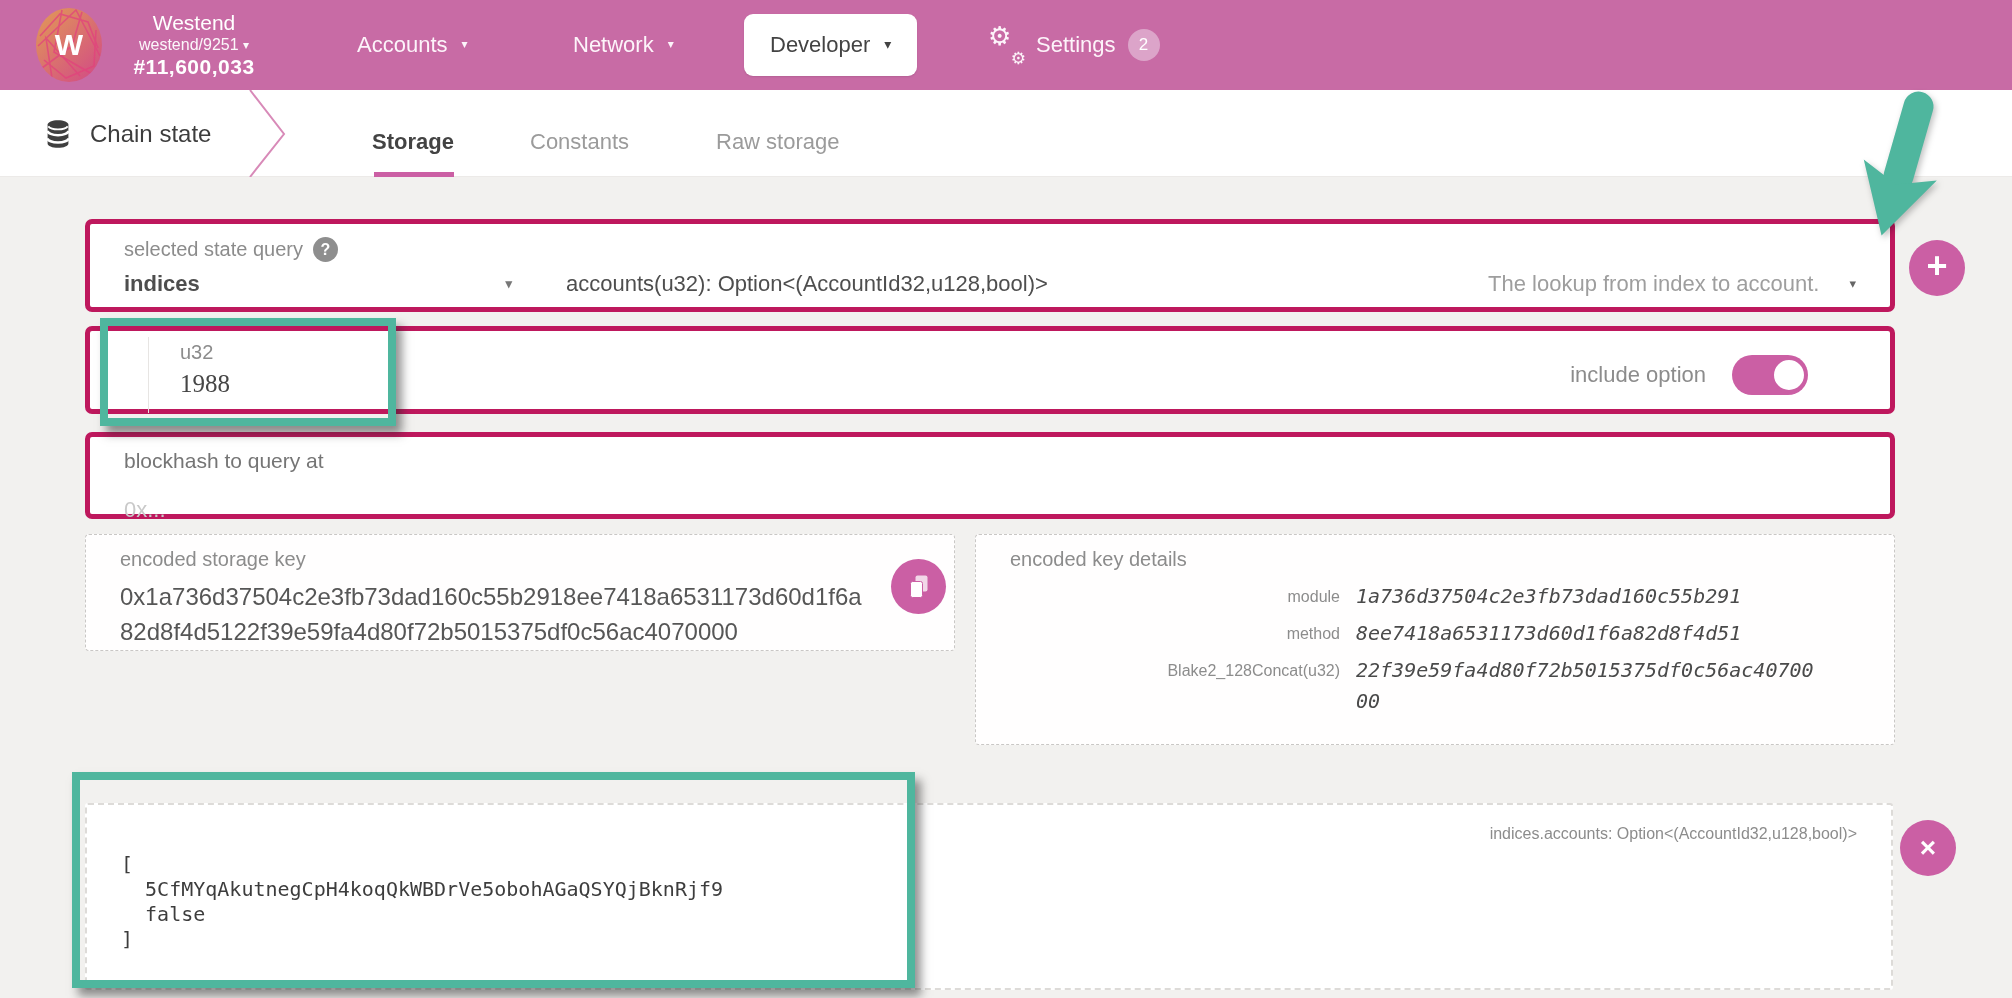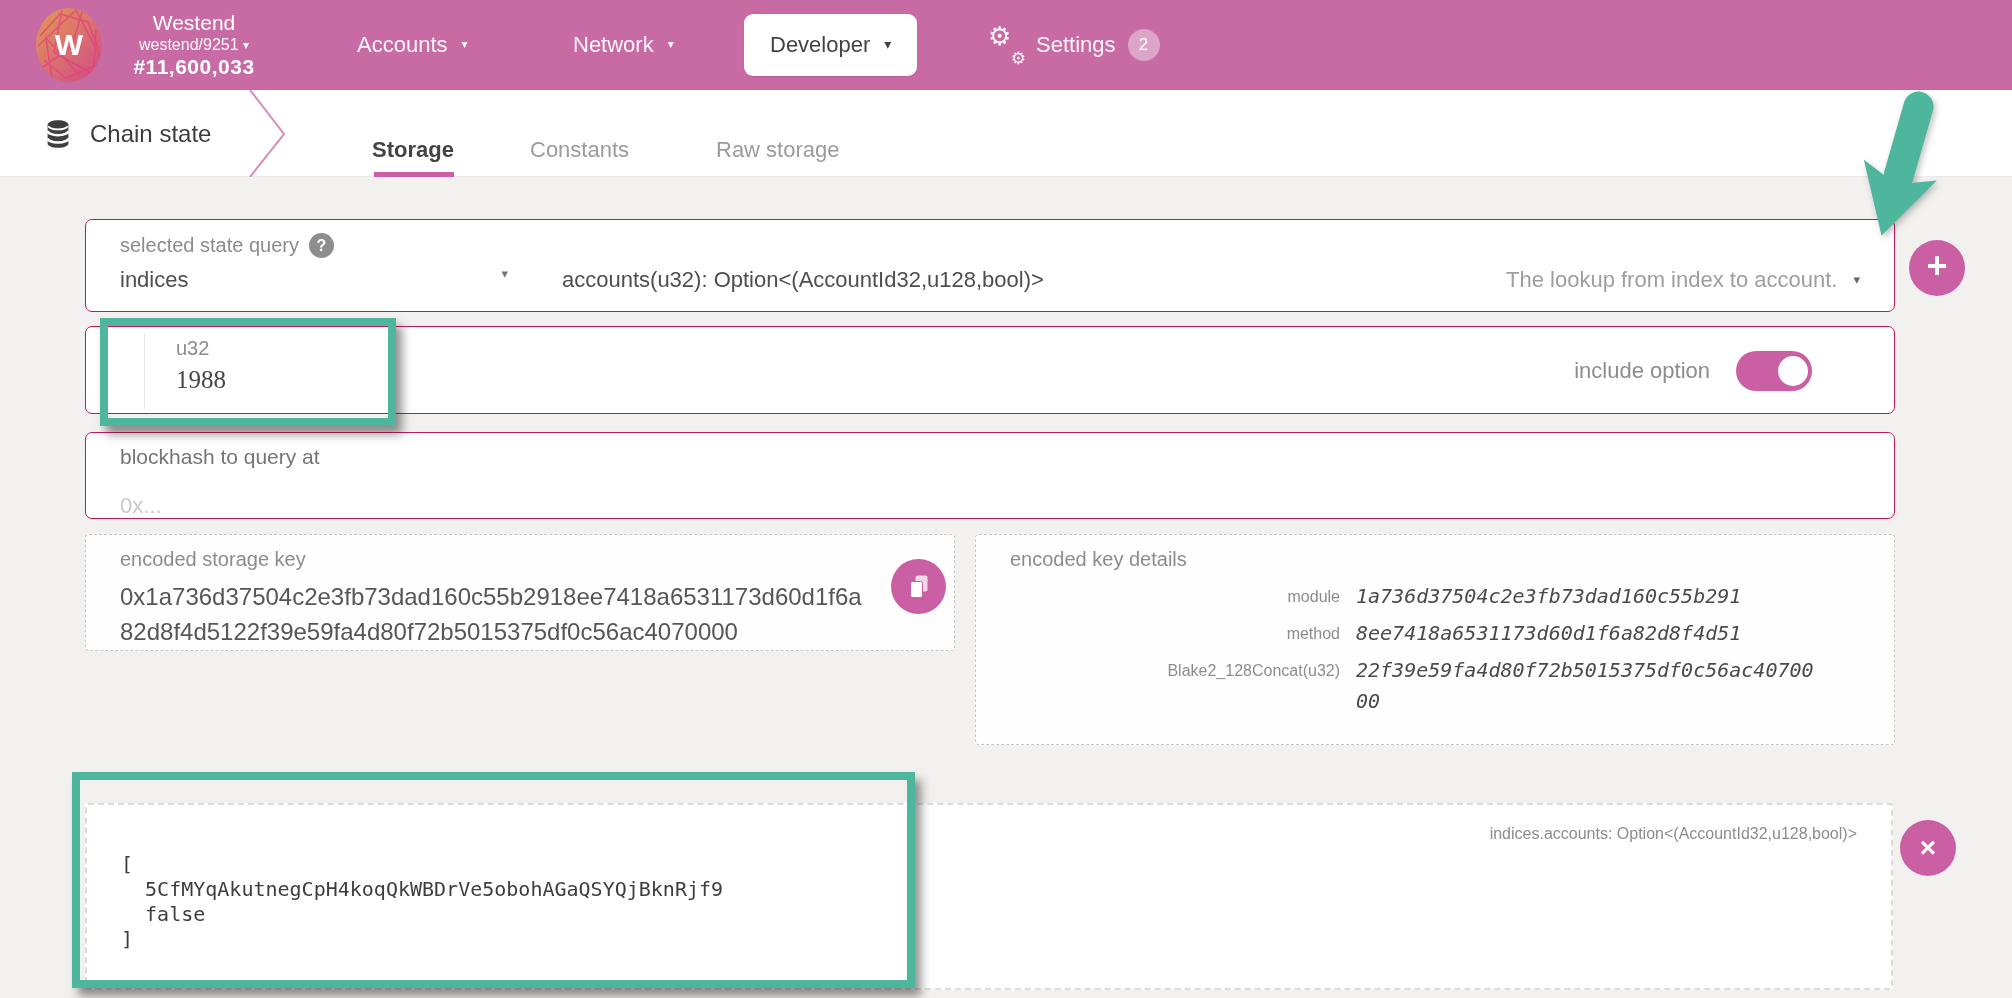--- a/index.html
+++ b/index.html
@@ -33,41 +33,41 @@
   .nav-settings{left:988px;gap:12px;}
   .gears{position:relative;width:36px;height:36px;}
   .gear-big{position:absolute;left:0;top:-4px;font-size:26px;line-height:1;}
   .gear-small{position:absolute;right:-2px;bottom:-4px;font-size:17px;line-height:1;}
   .badge{width:32px;height:32px;border-radius:50%;background:var(--accent-light);display:flex;align-items:center;justify-content:center;font-size:17px;color:#fff;}
 
   
   .tabbar{position:absolute;left:0;top:90px;width:2012px;height:87px;background:#fff;border-bottom:1px solid #eceae8;}
   .section-title{position:absolute;left:44px;top:0;height:87px;display:flex;align-items:center;gap:18px;color:#3d3d3d;font-size:24px;}
   .chevron-divider{position:absolute;left:246px;top:0;}
-  .tab{position:absolute;top:16px;height:87px;display:flex;align-items:center;font-size:22px;color:var(--tab-inactive);cursor:pointer;}
+  .tab{position:absolute;top:8px;height:87px;display:flex;align-items:center;font-size:22px;color:var(--tab-inactive);cursor:pointer;}
   .tab.active{color:#434343;font-weight:bold;}
   .tab-storage{left:372px;}
   .tab-constants{left:530px;}
   .tab-raw{left:716px;}
   .tab-underline{position:absolute;left:374px;top:82px;width:80px;height:5px;background:var(--accent);}
 
   
-  .card{position:absolute;background:#fff;border:1px solid #be185d;border-radius:7px;}
+  .card{position:absolute;background:#fff;border:5px solid #be185d;border-radius:7px;}
   .card.dashed{border:1px dashed #c9c7c5;border-radius:4px;}
   .small-label{font-size:20px;color:var(--label);}
 
   .card-query{left:85px;top:219px;width:1810px;height:93px;padding:13px 34px;}
   .query-label-row{display:flex;align-items:center;gap:10px;}
   .help-icon{width:25px;height:25px;border-radius:50%;background:#8e8e8e;color:#fff;font-size:16px;font-weight:bold;
              display:flex;align-items:center;justify-content:center;cursor:pointer;}
   .query-row{display:flex;align-items:center;margin-top:9px;font-size:22px;color:var(--ink);}
-  .pallet-select{width:388px;display:flex;align-items:flex-start;justify-content:space-between;cursor:pointer;}
+  .pallet-select{width:388px;display:flex;align-items:center;justify-content:space-between;cursor:pointer;font-weight:bold;}
   .pallet-select .caret{color:#777;font-size:13px;}
   .method-signature{margin-left:54px;}
-  .query-desc{margin-left:auto;display:flex;align-items:center;gap:16px;color:var(--muted);cursor:pointer;}
+  .query-desc{margin-left:auto;display:flex;align-items:center;gap:30px;color:var(--muted);cursor:pointer;}
   .query-desc .caret{color:#666;font-size:13px;}
 
   .round-btn{position:absolute;border-radius:50%;background:var(--accent);color:#fff;display:flex;align-items:center;justify-content:center;cursor:pointer;}
   .add-btn{left:1909px;top:240px;width:56px;height:56px;font-size:36px;font-weight:bold;padding-bottom:4px;}
   .close-btn{left:1900px;top:820px;width:56px;height:56px;font-size:28px;font-weight:bold;}
   .copy-btn{left:891px;top:559px;width:55px;height:55px;z-index:3;}
 
   .card-params{left:85px;top:326px;width:1810px;height:88px;}
   .param-divider{position:absolute;left:58px;top:6px;width:1px;height:76px;background:#e7e5e3;}
   .param-input-wrap{position:absolute;left:90px;top:10px;}

